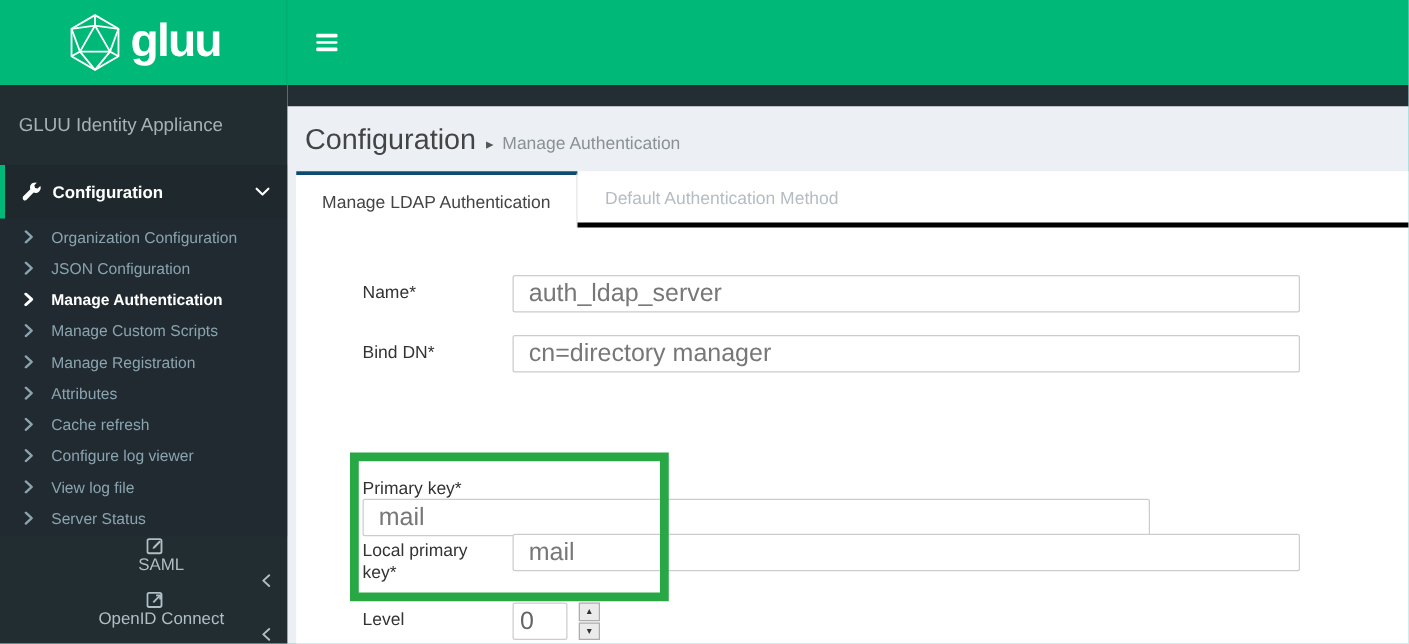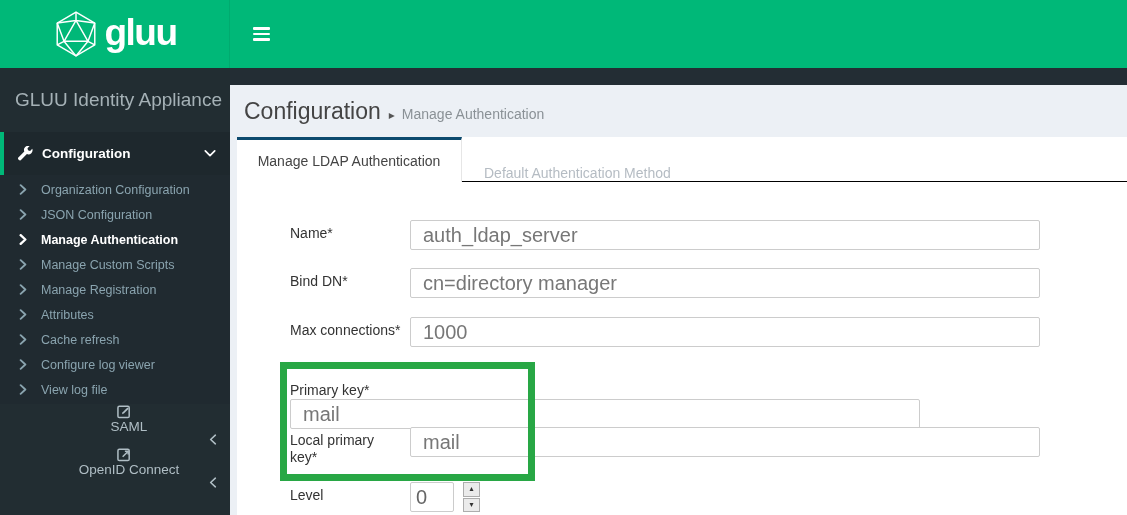--- a/index.html
+++ b/index.html
@@ -9,21 +9,21 @@
   
   .header { position:absolute; left:0; top:0; width:1127px; height:68px; background:#00b878; display:flex; }
   .logo-box { width:230px; height:68px; display:flex; align-items:center; justify-content:center; gap:4px; border-right:1px solid rgba(0,0,0,0.07); cursor:pointer; }
   .logo-text { color:#fff; font-size:37px; font-weight:bold; letter-spacing:-1.5px; line-height:1; margin-top:-4px; }
   .topbar { flex:1; display:flex; align-items:center; }
   .hamburger { margin-left:23px; width:18px; height:14px; display:flex; flex-direction:column; justify-content:space-between; cursor:pointer; background:none; border:none; }
   .hamburger i { display:block; width:17px; height:2.6px; background:#fff; border-radius:1px; }
 
   
   .sidebar { position:absolute; left:0; top:68px; width:230px; height:447px; background:#222d32; }
-  .sb-title { height:64px; display:flex; align-items:center; padding-left:15px; color:#a5b1b6; font-size:19px; }
+  .sb-title { height:64px; display:flex; align-items:center; padding-left:15px; color:#a5b1b6; font-size:15px; }
   .sb-config { height:43px; display:flex; align-items:center; background:#1e282d; border-left:4px solid #00b878; padding-left:14px; color:#fff; cursor:pointer; }
   .sb-config .label { font-size:13.5px; font-weight:bold; margin-left:9px; }
   .sb-config .chev { margin-left:auto; margin-right:14px; display:flex; }
   .submenu { list-style:none; background:#202a30; padding:2px 0; }
   .submenu li { height:25px; display:flex; align-items:center; padding-left:19px; color:#8aa4af; font-size:12.5px; cursor:pointer; }
   .submenu li .chev { width:9px; display:flex; margin-right:13px; }
   .submenu li.active { color:#fff; font-weight:bold; }
   .sb-section { height:43px; display:flex; align-items:center; padding-left:18px; color:#b0bec5; font-size:13.5px; cursor:pointer;flex-direction:column; }
   .sb-section .label { margin-left:10px; }
   .sb-section .chev { margin-left:auto; margin-right:13px; display:flex; }
@@ -32,21 +32,21 @@
   .content { position:absolute; left:230px; top:68px; width:897px; height:447px; background:#ecf0f5; }
   .dark-strip { position:absolute; left:0; top:0; width:897px; height:17px; background:#232d34; }
   .page-header { position:absolute; left:0; top:17px; width:897px; height:52px; display:flex; align-items:baseline; padding-left:14px; padding-top:13px; }
   .page-title { font-size:23px; font-weight:normal; color:#444; }
   .bc-arrow { font-size:12px; color:#555; margin:0 7px 0 8px; }
   .bc-section { font-size:14px; color:#8a9196; }
 
   .panel { position:absolute; left:7px; top:69px; right:0; bottom:0; background:#fff; }
   .tab-row { display:flex; height:45px; }
   .tab-active { width:225px; background:#fff; border-top:3px solid #0c4a6e; border-right:1px solid #e6e6e6; display:flex; align-items:center; justify-content:center; font-size:14px; color:#444; cursor:pointer; }
-  .tab-rest { flex:1; border-bottom:1px solid #000000; display:flex; align-items:flex-end; }
+  .tab-rest { flex:1; border-bottom:4px solid #000000; display:flex; align-items:center; }
   .tab-inactive { padding-left:22px; font-size:14px; color:#b5bcc3; cursor:pointer; }
 
   .form-row { position:absolute; left:60px; display:flex; z-index:2; }
   .form-label { width:115px; margin-right:5px; padding-top:5px; font-size:14px; font-weight:normal; color:#333; line-height:17px; }
   .form-input { width:630px; height:30px; border:1px solid #ccc; border-radius:2px; padding:0 12px; font-size:20px; color:#777; background:#fff; font-family:"Liberation Sans", sans-serif; }
   .row-name  { top:152px; } .row-bind  { top:200px; } .row-max   { top:249px; }
   .row-pkey  { top:309px;flex-direction:column; } .row-lpkey { top:359px; } .row-level { top:414px; }
   .level-input { width:44px; padding:0 5px; color:#666; }
   .spinner { margin-left:9px; width:17px; height:30px; display:flex; flex-direction:column; gap:1px; }
   .spin-btn { flex:1; border:1px solid #adadad; background:#ebebeb; font-size:8px; line-height:1; color:#333; display:flex; align-items:center; justify-content:center; cursor:pointer; padding:0; }
@@ -163,20 +163,28 @@
         <span>Configure log viewer</span>
       </li>
       <li>
         <span class="chev icon">
             <svg width="8" height="11" viewBox="0 0 10 14">
               <path d="M2 1.5 8 7 2 12.5" fill="none" stroke="currentColor" stroke-width="2.4" stroke-linecap="round" stroke-linejoin="round"></path>
             </svg>
           </span>
         <span>View log file</span>
       </li>
+      <li>
+        <span class="chev icon">
+            <svg width="8" height="11" viewBox="0 0 10 14">
+              <path d="M2 1.5 8 7 2 12.5" fill="none" stroke="currentColor" stroke-width="2.4" stroke-linecap="round" stroke-linejoin="round"></path>
+            </svg>
+          </span>
+        <span>Server Status</span>
+      </li>
     </ul>
 
     <div class="sb-section">
       <span class="icon">
         <svg width="15" height="15" viewBox="0 0 16 16">
           <rect x="1" y="2.5" width="12" height="12" rx="1.5" fill="none" stroke="currentColor" stroke-width="1.6"></rect>
           <path d="M5.3 10.9 6 8.9l5.2-5.2 1.3 1.3L7.3 10.2l-2 .7z" fill="currentColor"></path>
         </svg>
       </span>
       <span class="label">SAML</span>
@@ -225,24 +233,20 @@
     <div class="form-row row-name">
       <div class="form-label">Name*</div>
       <input class="form-input" type="text" value="auth_ldap_server" style="">
     </div>
 
     <div class="form-row row-bind">
       <div class="form-label">Bind DN*</div>
       <input class="form-input" type="text" value="cn=directory manager" style="">
     </div>
 
-    <div class="form-row row-max">
-      <div class="form-label">Max connections*</div>
-      <input class="form-input" type="text" value="1000" style="">
-    </div>
 
     <div class="form-row row-pkey">
       <div class="form-label">Primary key*</div>
       <input class="form-input" type="text" value="mail" style="">
     </div>
 
     <div class="form-row row-lpkey">
       <div class="form-label">Local primary key*</div>
       <input class="form-input" type="text" value="mail" style="">
     </div>

